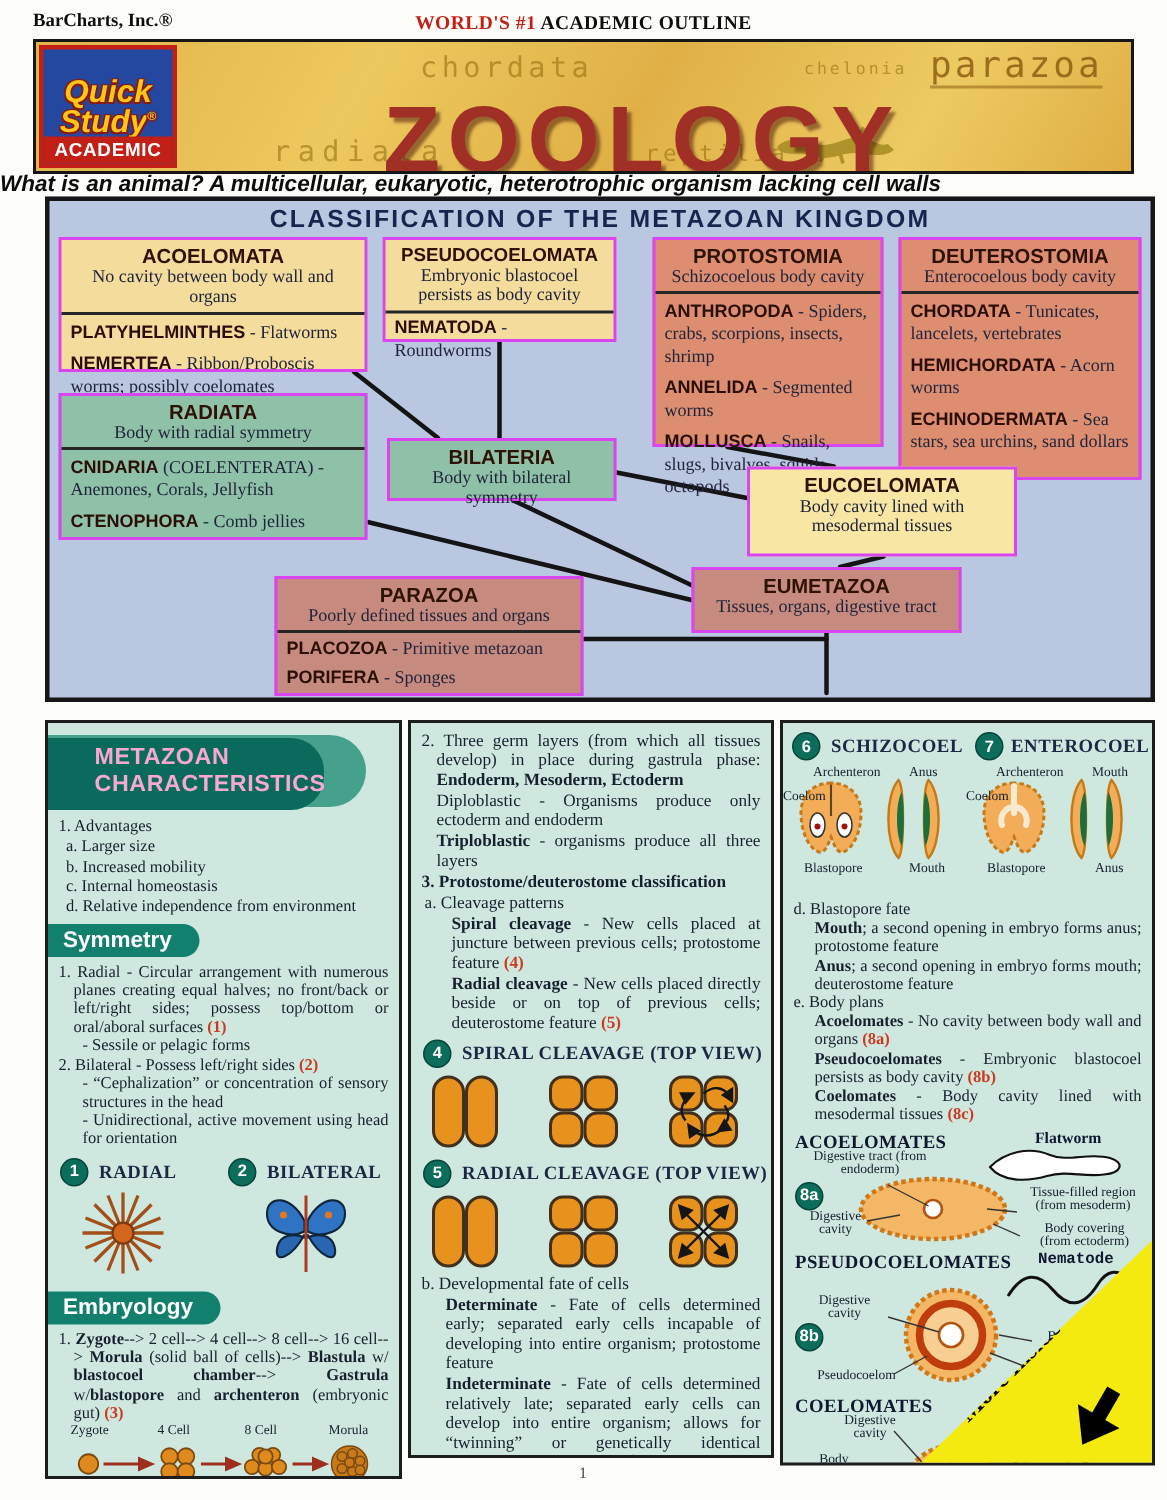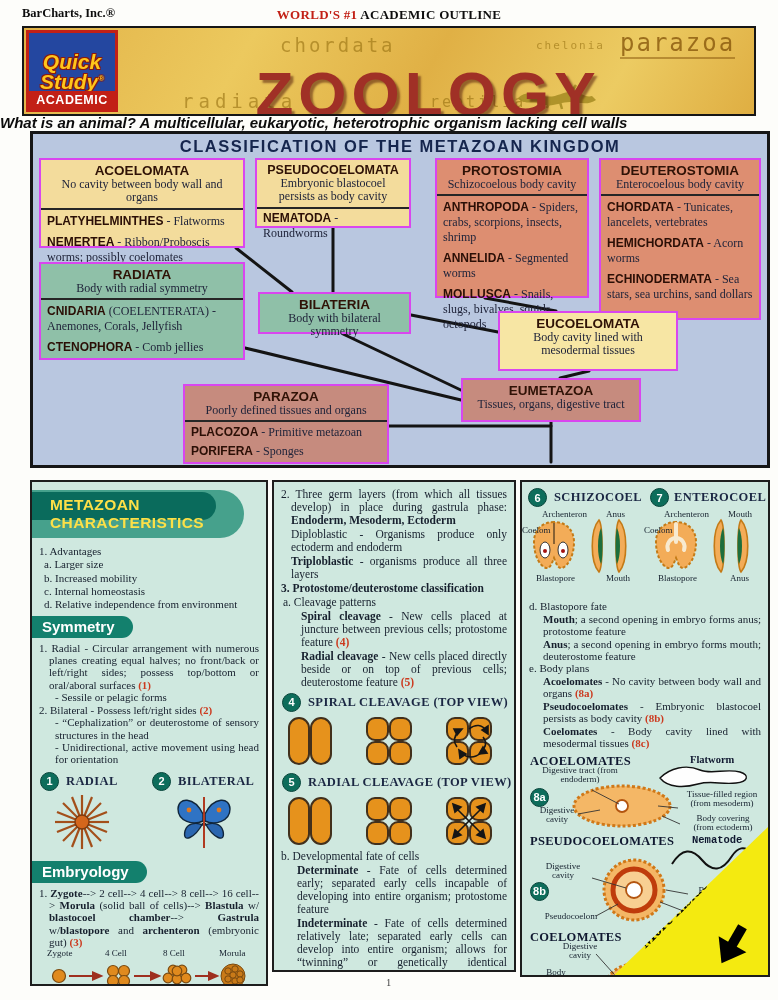--- a/index.html
+++ b/index.html
@@ -45,22 +45,22 @@
 
   
   .col { position:absolute; background:#cfe8df; border:2.5px solid #1d1d1d; overflow:hidden; color:#17202e; }
   #col-left  { left:30px;  top:480px; width:238px; height:506px; font-size:11px; line-height:1.12; }
   #col-mid   { left:272px; top:480px; width:244px; height:492px; font-size:11.5px; line-height:1.13; }
   #col-right { left:520px; top:480px; width:250px; height:497px; font-size:11px; line-height:1.08; }
 
   .pill { display:inline-block; background:#13806d; color:#fff; font:bold 15px "Liberation Sans",sans-serif;
     padding:2px 18px 3px 10px; border-radius:0 14px 14px 0; margin:5px 0 3px 0; }
   #mc-band { position:absolute; left:0; top:8px; width:212px; height:48px; background:#46a18c; border-radius:0 24px 24px 0; }
-  #mc-pill { position:absolute; left:0; top:10px; width:184px; height:28px; background:#0a6b5c; border-radius:0 22px 22px 0;
-    color:#fde047; font:bold 15.5px "Liberation Sans",sans-serif; line-height:1.15; padding:4px 0 0 18px; letter-spacing:.4px; }
+  #mc-pill { position:absolute; left:0; top:10px; width:184px; height:48px; background:#0a6b5c; border-radius:0 22px 22px 0;
+    color:#f9a8d4; font:bold 15.5px "Liberation Sans",sans-serif; line-height:1.15; padding:4px 0 0 31px; letter-spacing:.4px; }
   .hang { margin:1px 7px 0 7px; text-indent:-10px; padding-left:10px; text-align:justify; }
   .dash { margin:0 7px 0 7px; padding-left:16px; text-align:justify; }
   .ind  { padding-left:15px; }
   .ref { color:#cc3a1f; font-weight:bold; }
   .badge { display:inline-flex; align-items:center; justify-content:center; width:19px; height:19px; border-radius:50%;
     background:#0d6d5b; border:1px solid #07443a; color:#fff; font:bold 11px "Liberation Sans",sans-serif; flex:0 0 19px; }
   .figlab { font:bold 12.5px "Liberation Serif",serif; color:#1b2743; letter-spacing:.4px; }
   .fighead { display:flex; align-items:center; gap:7px; margin:4px 0 1px 8px; }
   .dlabel { position:absolute; font:9px "Liberation Serif",serif; color:#15202e; line-height:1.05; text-align:center; }
   .sechead { font:bold 12.5px "Liberation Serif",serif; color:#101830; letter-spacing:.3px; }
@@ -210,21 +210,21 @@
       <div class="hang">1. Advantages</div>
       <div class="hang ind">a. Larger size</div>
       <div class="hang ind">b. Increased mobility</div>
       <div class="hang ind">c. Internal homeostasis</div>
       <div class="hang ind">d. Relative independence from environment</div>
     </div>
     <div class="pill">Symmetry</div>
     <div class="hang"><span>1. Radial - Circular arrangement with numerous planes creating equal halves; no front/back or left/right sides; possess top/bottom or oral/aboral surfaces </span><span class="ref">(1)</span></div>
     <div class="dash">- Sessile or pelagic forms</div>
     <div class="hang"><span>2. Bilateral - Possess left/right sides </span><span class="ref">(2)</span></div>
-    <div class="dash">- “Cephalization” or deuterostome of sensory structures in the head</div>
+    <div class="dash">- “Cephalization” or concentration of sensory structures in the head</div>
     <div class="dash">- Unidirectional, active movement using head for orientation</div>
 
     <div class="relbox" style="height:86px;margin:4px 6px 0 6px;">
       <span class="badge" style="position:absolute;left:2px;top:2px;">1</span>
       <span class="figlab" style="position:absolute;left:28px;top:4px;">RADIAL</span>
       <svg style="position:absolute;left:14px;top:22px;" width="60" height="60" viewBox="0 0 60 60">
         <g stroke="#a34f1a" stroke-width="2.2">
           <line x1="30" y1="30" x2="30" y2="3"></line>
             <line x1="30" y1="30" x2="30" y2="57"></line>
           <line x1="30" y1="30" x2="3" y2="30"></line>

